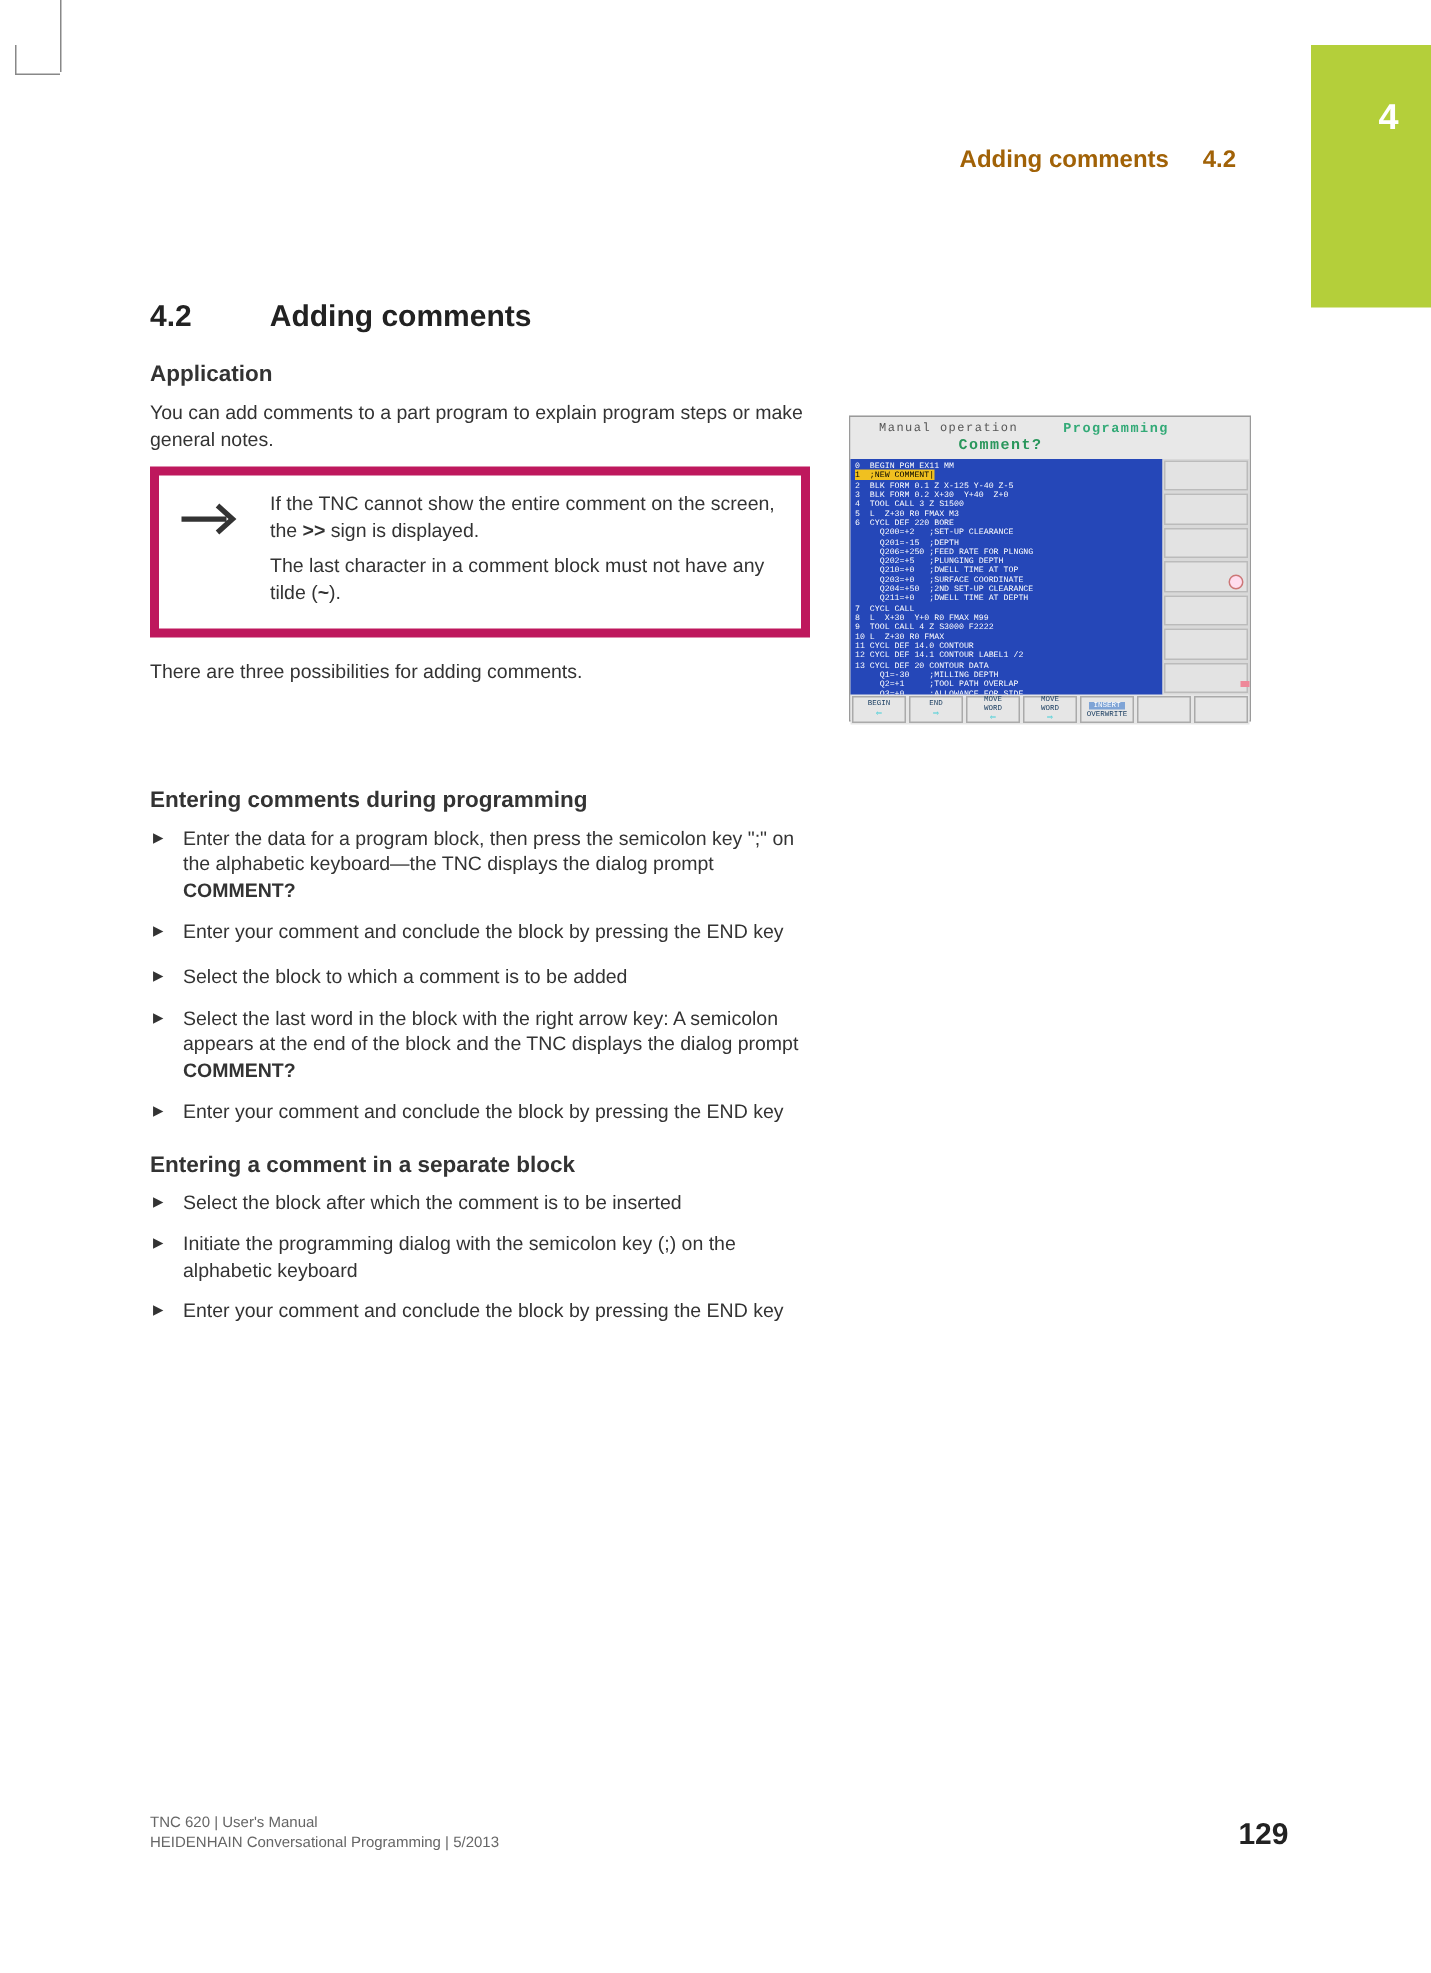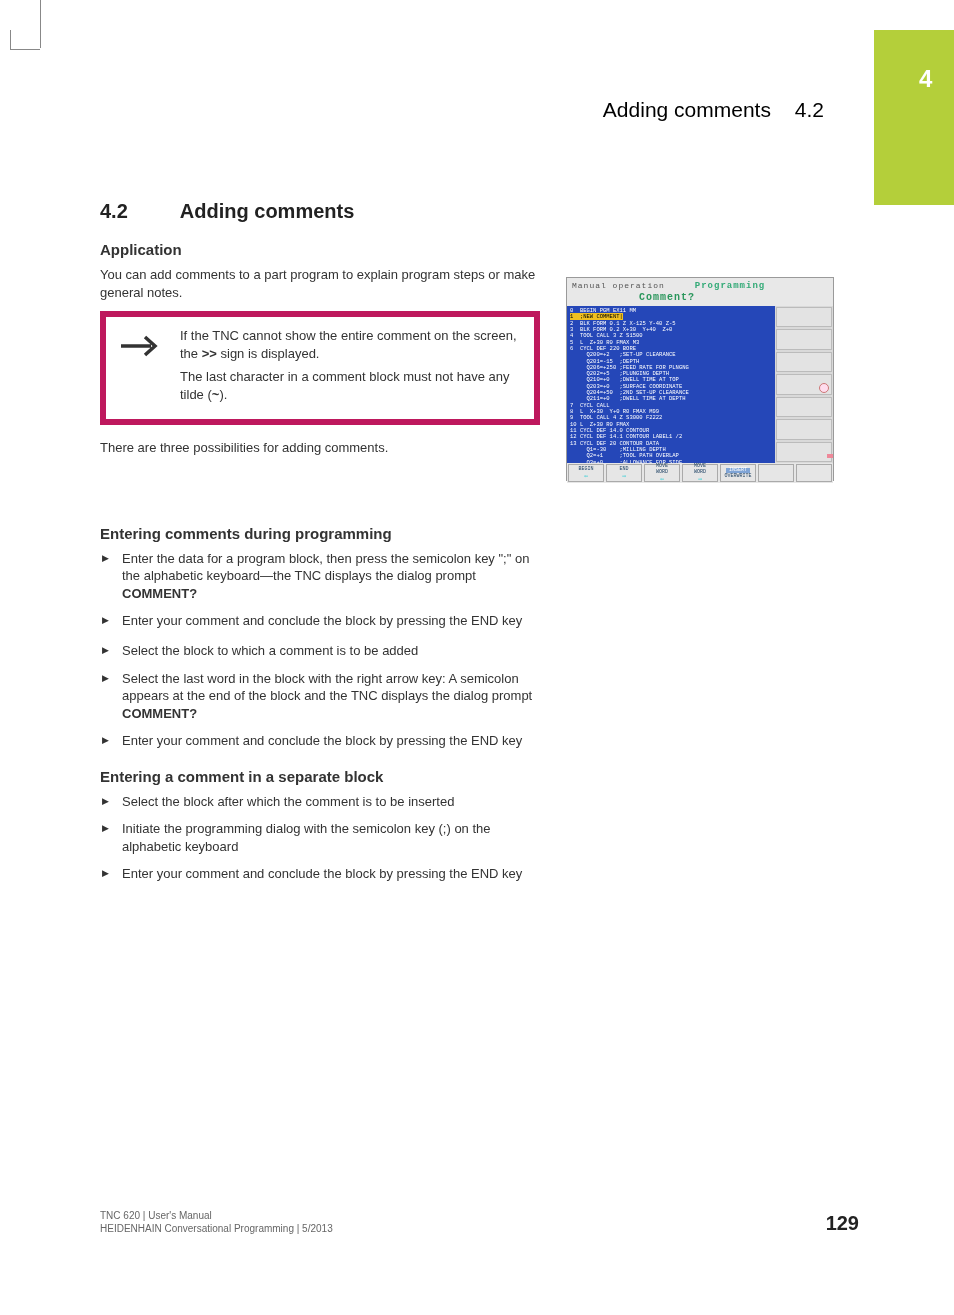--- a/index.html
+++ b/index.html
@@ -25,23 +25,23 @@
     color: #fff;
     font-size: 24px;
     font-weight: bold;
     padding: 35px 0 0 45px;
   }
 
   .running-header {
     position: absolute;
     top: 98px;
     right: 130px;
-    color: #000000;
-    font-size: 21px;
-    font-weight: normal;
+    color: #a16207;
+    font-size: 16px;
+    font-weight: bold;
   }
   .running-header .num { margin-left: 18px; }
 
   .content {
     position: absolute;
     left: 100px;
     top: 200px;
     width: 440px;
   }
   h1.section {
@@ -99,21 +99,21 @@
     left: 566px;
     top: 277px;
     width: 268px;
     height: 204px;
     border: 1px solid #9a9a9a;
     background: #eee;
     font-family: "Courier New", monospace;
   }
   .scr-top {
     background: #e8e8e8;
-    padding: 3px 5px 1px 5px;
+    padding: 3px 5px 1px 19px;
     font-size: 8px;
     color: #555;
     display:flex;
     gap: 30px;
   }
   .scr-top .mode { letter-spacing: 1px; }
   .scr-top .prog { color: #3a7; font-weight: bold; font-size: 9px; letter-spacing: 1px;}
   .scr-prompt { color: #29965b; font-size: 10px; padding: 0 0 3px 72px; letter-spacing: 1px; font-weight: bold; background:#e8e8e8;}
   .scr-body { display: flex; height: 157px; background: #ddd; }
   .scr-code {

